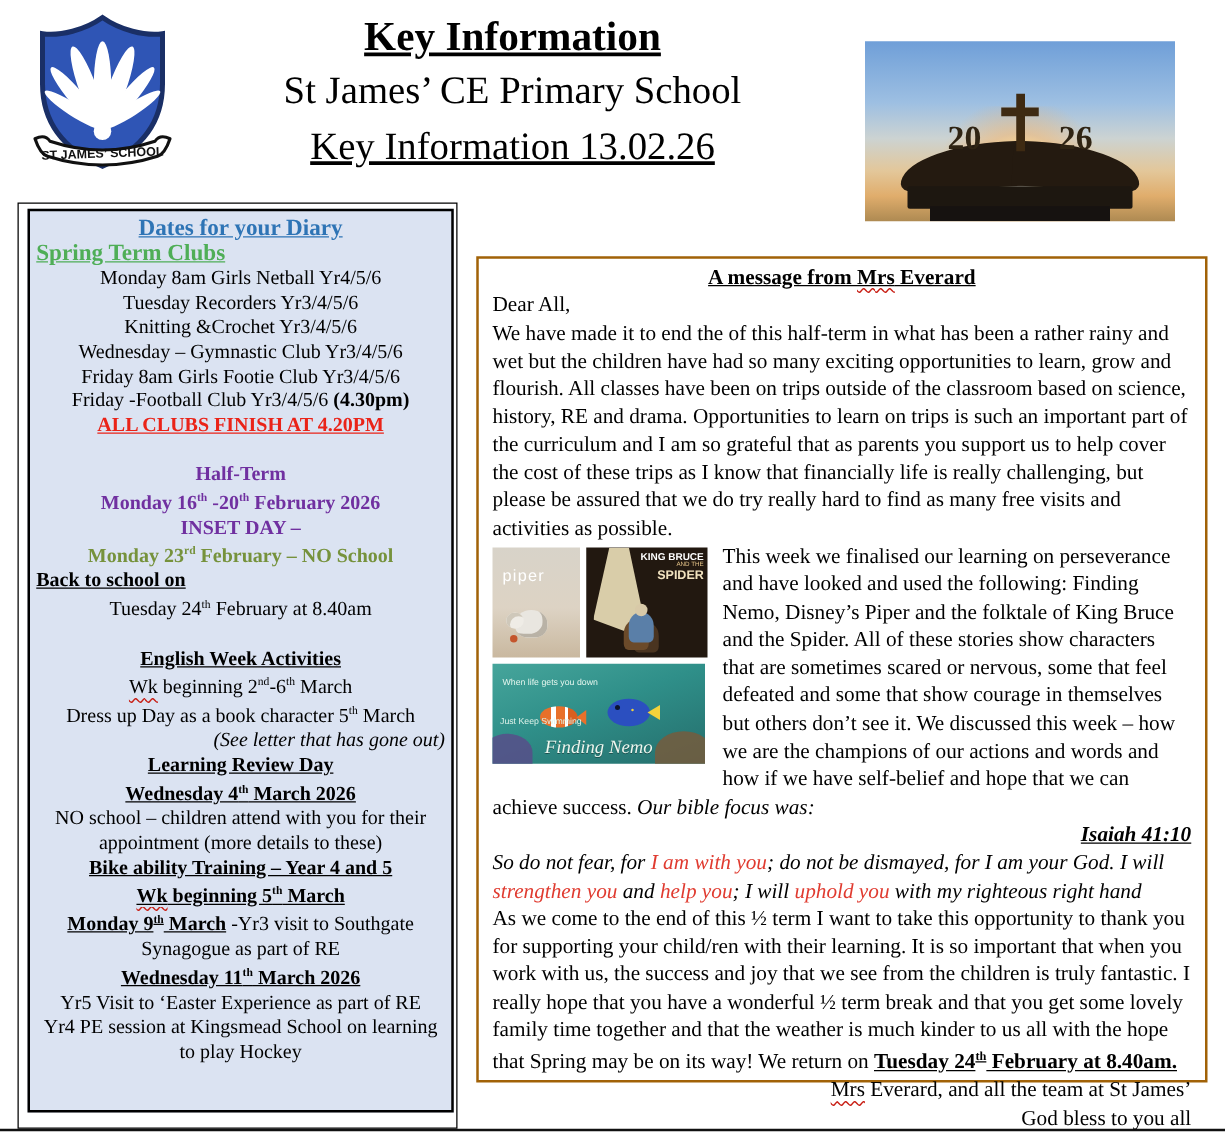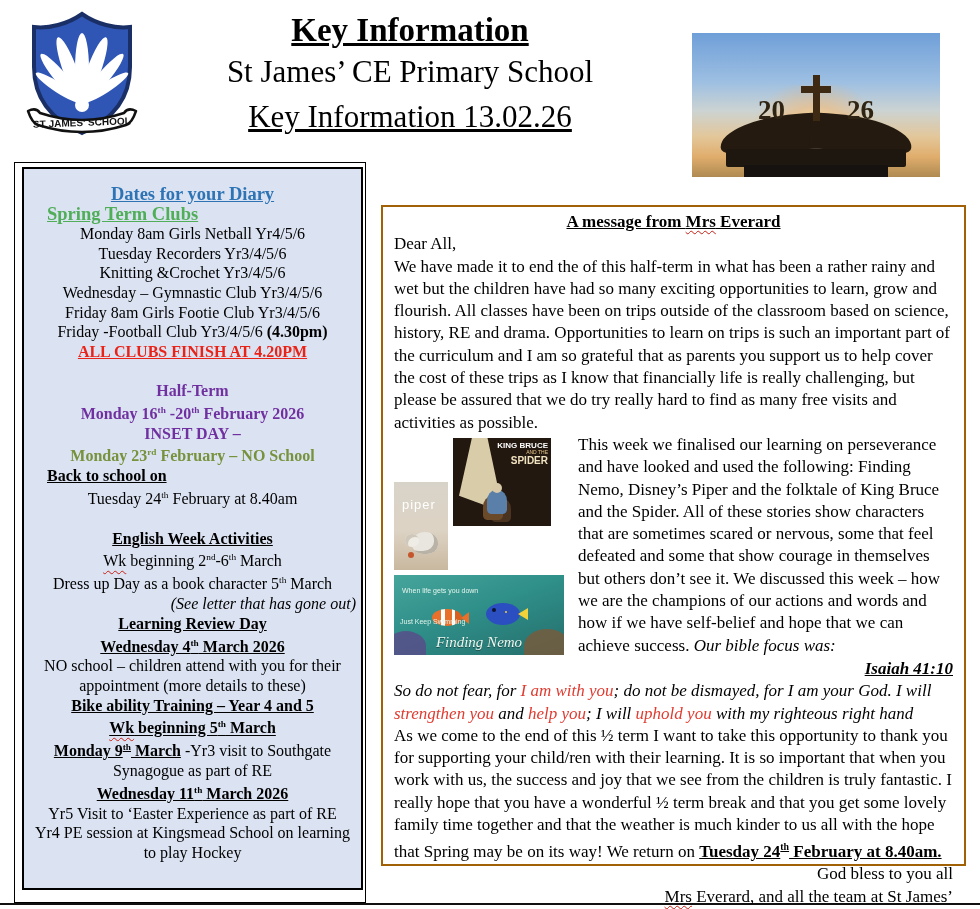--- a/index.html
+++ b/index.html
@@ -28,25 +28,25 @@
   .yearnum{position:absolute;top:62px;font-size:27px;font-weight:bold;color:#33271472;color:#2f2413;}
   .yearnum.yl{left:66px;}
   .yearnum.yr{right:66px;}
 
   
   .outer-cell{position:absolute;left:14px;top:162px;width:352px;height:741px;border:1.5px solid #000;box-sizing:border-box;}
   .bottom-rule{position:absolute;left:0;top:903px;width:980px;height:2px;background:#111;}
 
   
   .sidebar{position:absolute;left:22px;top:167px;width:341px;height:723px;box-sizing:border-box;
-           background:#dbe3f2;border:2px solid #000;padding:16px 5px;text-align:center;
+           background:#dbe3f2;border:2px solid #000;padding:5px 5px;text-align:center;
            font-size:16px;line-height:19.6px;}
   .sb-line{min-height:19px;}
   .sb-gap{height:20px;}
-  .sb-left{text-align:left;margin-left:18px;}
+  .sb-left{text-align:left;}
   .big{font-size:18.5px;}
   .b{font-weight:bold;}
   .u{text-decoration:underline;}
   .i{font-style:italic;text-align:right;}
   .sup{vertical-align:super;font-size:0.58em;}
   .sq{text-decoration:underline wavy #c81e14;text-decoration-thickness:1px;text-underline-offset:3px;}
   .c-blue{color:#2e74b5;}
   .c-green1{color:#4fae57;}
   .c-green2{color:#76923c;}
   .c-purple{color:#7030a0;}
@@ -57,22 +57,22 @@
   .message{position:absolute;left:381px;top:205px;width:585px;height:661px;box-sizing:border-box;
            border:2px solid #a16207;background:#fff;padding:4px 11px;font-size:17px;line-height:22.3px;}
   .msg-heading{text-align:center;font-weight:bold;text-decoration:underline;}
   .msg-p{margin:0;}
   .right{text-align:right;}
   .isaiah{clear:left;}
 
   
   .float-imgs{float:left;width:172px;margin:4px 12px 3px 0;}
   .imgrow{display:flex;gap:5px;margin-bottom:5px;}
-  .img-piper{position:relative;width:54px;height:88px;overflow:hidden;
-             background:linear-gradient(180deg,#d8d3c9 0%,#ddd3c4 55%,#c9b89f 100%);margin-top:44px;}
+  .img-piper{position:relative;width:70px;height:88px;overflow:hidden;
+             background:linear-gradient(180deg,#d8d3c9 0%,#ddd3c4 55%,#c9b89f 100%);}
   .piper-title{position:absolute;left:8px;top:12px;color:#fff;font-size:13px;letter-spacing:1px;
              font-family:"Liberation Sans",sans-serif;}
   .piper-bird{position:absolute;left:18px;bottom:16px;width:26px;height:22px;background:#e9e6e0;
              border-radius:60% 60% 50% 50%;box-shadow:inset -4px -3px 0 #b9b2a6;}
   .piper-bird:after{content:"";position:absolute;left:-7px;top:2px;width:14px;height:13px;background:#efece6;
              border-radius:50%;box-shadow:inset 3px 3px 0 #cfc8ba;}
   .piper-berry{position:absolute;left:14px;bottom:12px;width:6px;height:6px;border-radius:50%;background:#c4552c;}
   .img-kingbruce{position:relative;width:98px;height:88px;overflow:hidden;background:#221810;}
   .kb-beam{position:absolute;left:6px;top:0;width:46px;height:74px;background:#e9ddb6;
              clip-path:polygon(28% 0,62% 0,96% 100%,0 78%);opacity:.92;}
@@ -212,17 +212,17 @@
         <div class="nemo-dory"></div>
         <div class="nemo-swim">Just Keep Swimming</div>
         <div class="nemo-title">Finding Nemo</div>
       </div>
     </div>
 
     <div class="msg-p"><span>This week we finalised our learning on perseverance and have looked and used the following: Finding Nemo, Disney’s Piper and the folktale of King Bruce and the Spider. All of these stories show characters that are sometimes scared or nervous, some that feel defeated and some that show courage in themselves but others don’t see it. We discussed this week – how we are the champions of our actions and words and how if we have self-belief and hope that we can achieve success. </span><span class="i">Our bible focus was:</span></div>
     <div class="msg-p b i u isaiah">Isaiah 41:10</div>
     <div class="msg-p"><span class="i">So do not fear, for </span><span class="i red">I am with you</span><span class="i">; do not be dismayed, for I am your God. I will </span><span class="i red">strengthen you</span><span class="i"> and </span><span class="i red">help you</span><span class="i">; I will </span><span class="i red">uphold you</span><span class="i"> with my righteous right hand</span></div>
     <div class="msg-p"><span>As we come to the end of this ½ term I want to take this opportunity to thank you for supporting your child/ren with their learning. It is so important that when you work with us, the success and joy that we see from the children is truly fantastic. I really hope that you have a wonderful ½ term break and that you get some lovely family time together and that the weather is much kinder to us all with the hope that Spring may be on its way! We return on </span><span class="b u">Tuesday 24</span><span class="b u sup">th</span><span class="b u"> February at 8.40am.</span></div>
+    <div class="msg-p right"><span class="sq">Mrs</span><span> Everard, and all the team at St James’</span></div>
     <div class="msg-p right">God bless to you all</div>
-    <div class="msg-p right"><span class="sq">Mrs</span><span> Everard, and all the team at St James’</span></div>
   </section>
 
 </div>
 
 </body></html>

